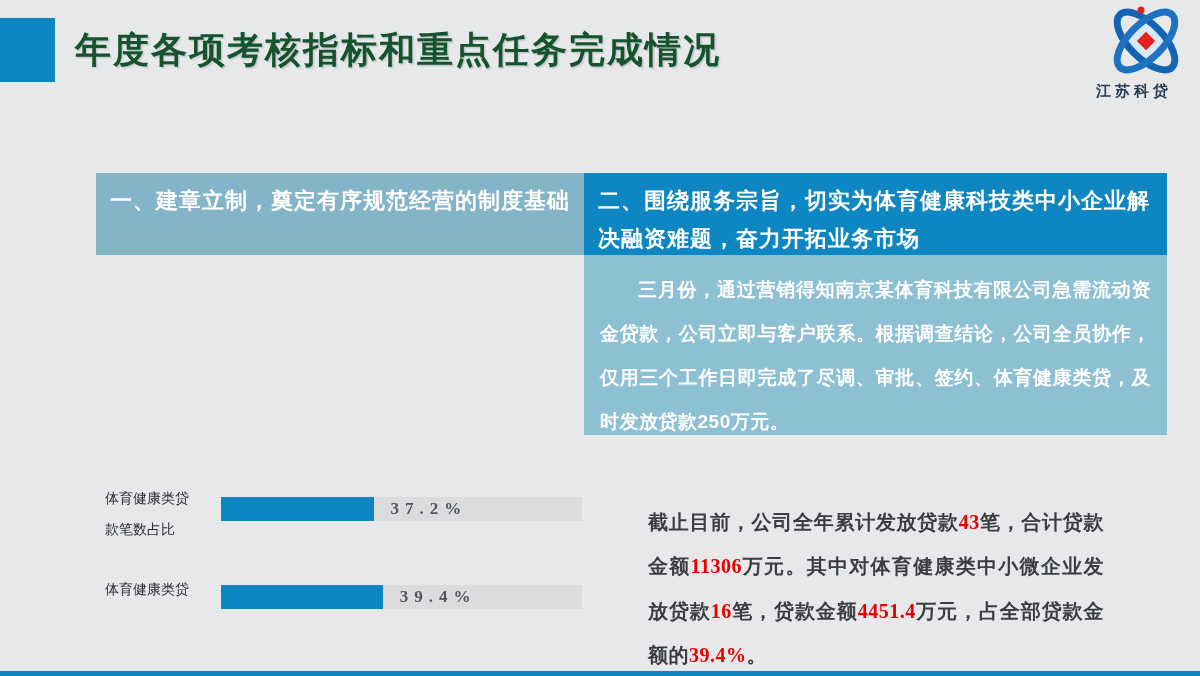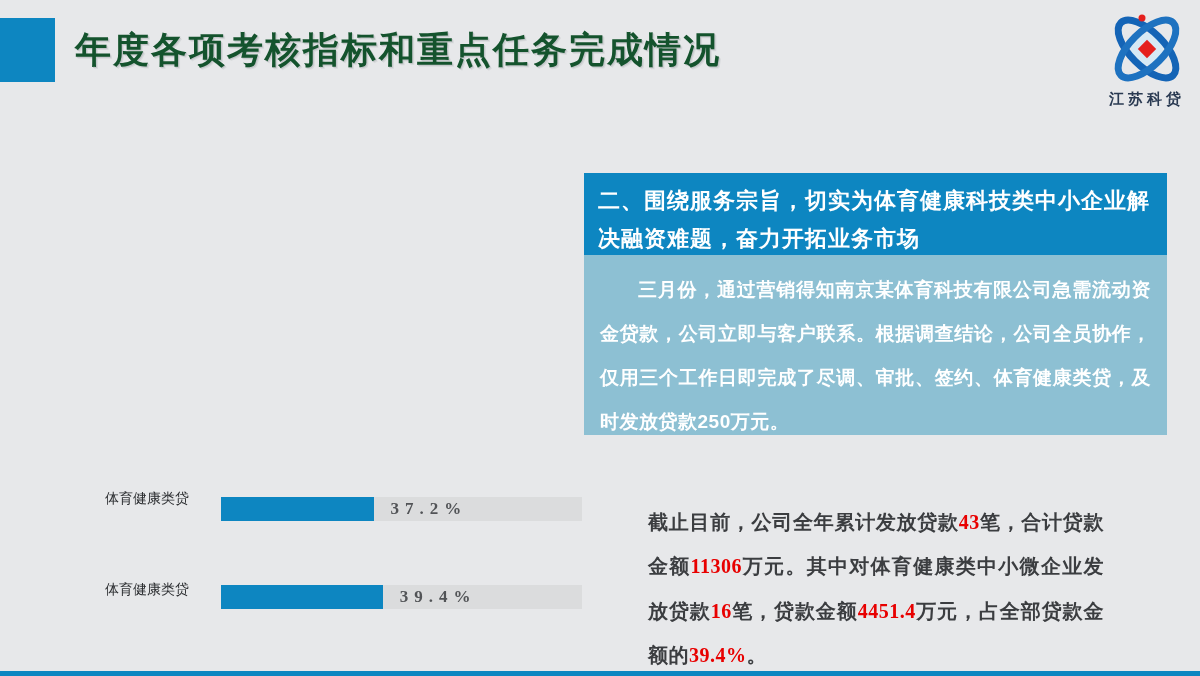--- a/index.html
+++ b/index.html
@@ -17,22 +17,21 @@
     background:#0d86c1;
   }
   .page-title {
     position:absolute; left:75px; top:26px;
     font-size:36px; font-weight:bold; color:#14532d;
     letter-spacing:2px;
     text-shadow:1px 1px 0 #c3c6c9, 2px 2px 0 #d8dadc;
     font-family:"Liberation Sans","DejaVu Sans",sans-serif;
   }
   .logo {
-    position:absolute; left:1096px; top:12px; width:102px;
-    text-align:center;
+    position:absolute; left:1096px; top:4px; width:102px;
   }
   .logo-text {
     margin-top:-2px;
     font-size:15px; font-weight:bold; color:#2a3a52;
     letter-spacing:4px;
     font-family:"Liberation Sans","DejaVu Sans",sans-serif;
   }
 
   
   .section-box { position:absolute; top:173px; }
@@ -104,29 +103,31 @@
       <ellipse cx="50" cy="37" rx="37" ry="17" fill="none" stroke="#1464b6" stroke-width="7" transform="rotate(45 50 37)"></ellipse>
       <ellipse cx="50" cy="37" rx="37" ry="17" fill="none" stroke="#1e72c0" stroke-width="7" transform="rotate(-45 50 37)"></ellipse>
       <rect x="43.5" y="30.5" width="13" height="13" fill="#e5201e" transform="rotate(45 50 37)"></rect>
       <circle cx="45" cy="6" r="3.5" fill="#e5201e"></circle>
     </svg>
   </span>
   <div class="logo-text">江苏科贷</div>
 </div>
 
 <div class="section-box left">
+  <div class="section-header">一、建章立制，奠定有序规范经营的制度基础</div>
 </div>
 
 <div class="section-box right">
   <div class="section-header">二、围绕服务宗旨，切实为体育健康科技类中小企业解决融资难题，奋力开拓业务市场</div>
   <div class="section-body">三月份，通过营销得知南京某体育科技有限公司急需流动资金贷款，公司立即与客户联系。根据调查结论，公司全员协作，仅用三个工作日即完成了尽调、审批、签约、体育健康类贷，及时发放贷款250万元。</div>
 </div>
 
 <div class="bar-label b1">
   <div>体育健康类贷</div>
+  <div>款笔数占比</div>
 </div>
 <div class="bar-track b1">
   <div class="bar-fill" style="width: 42.2727%;"></div>
   <span class="bar-value">37.2%</span>
 </div>
 
 <div class="bar-label b2">
   <div>体育健康类贷</div>
 </div>
 <div class="bar-track b2">

